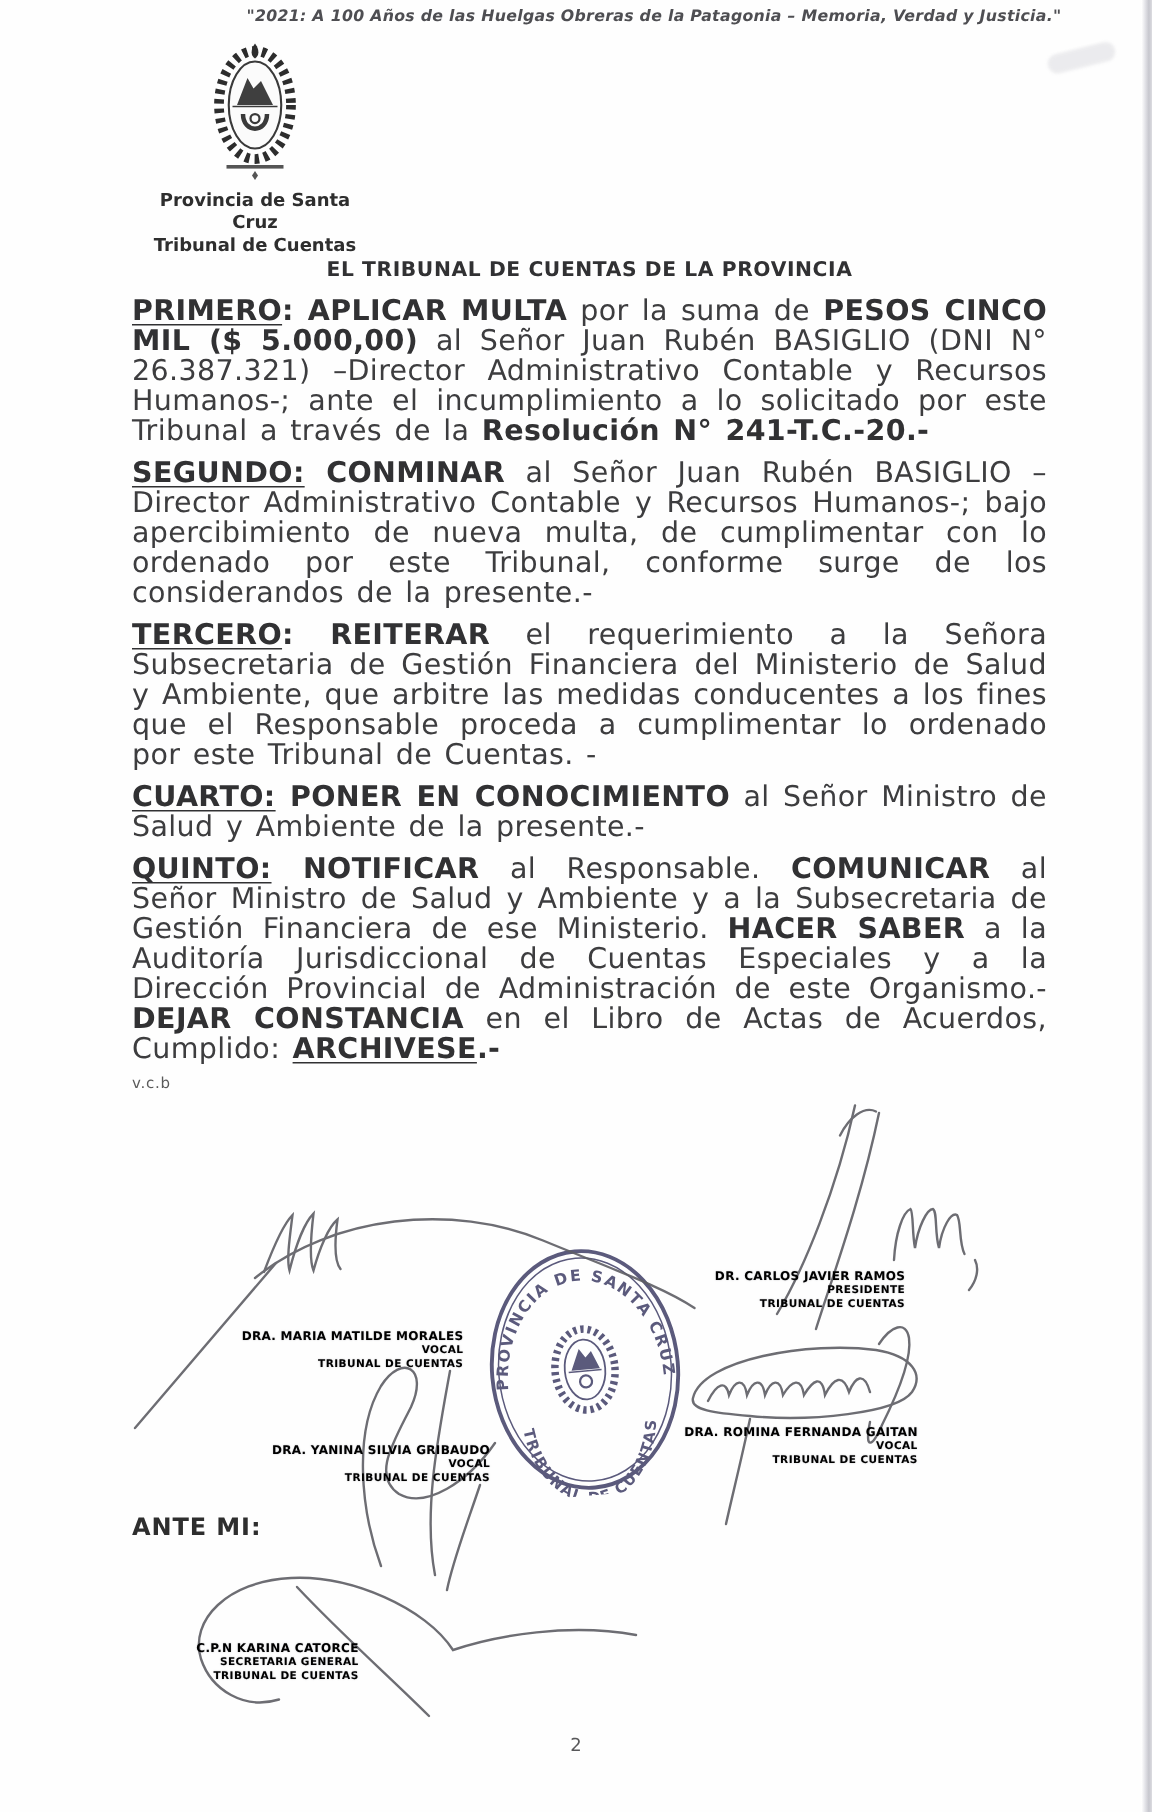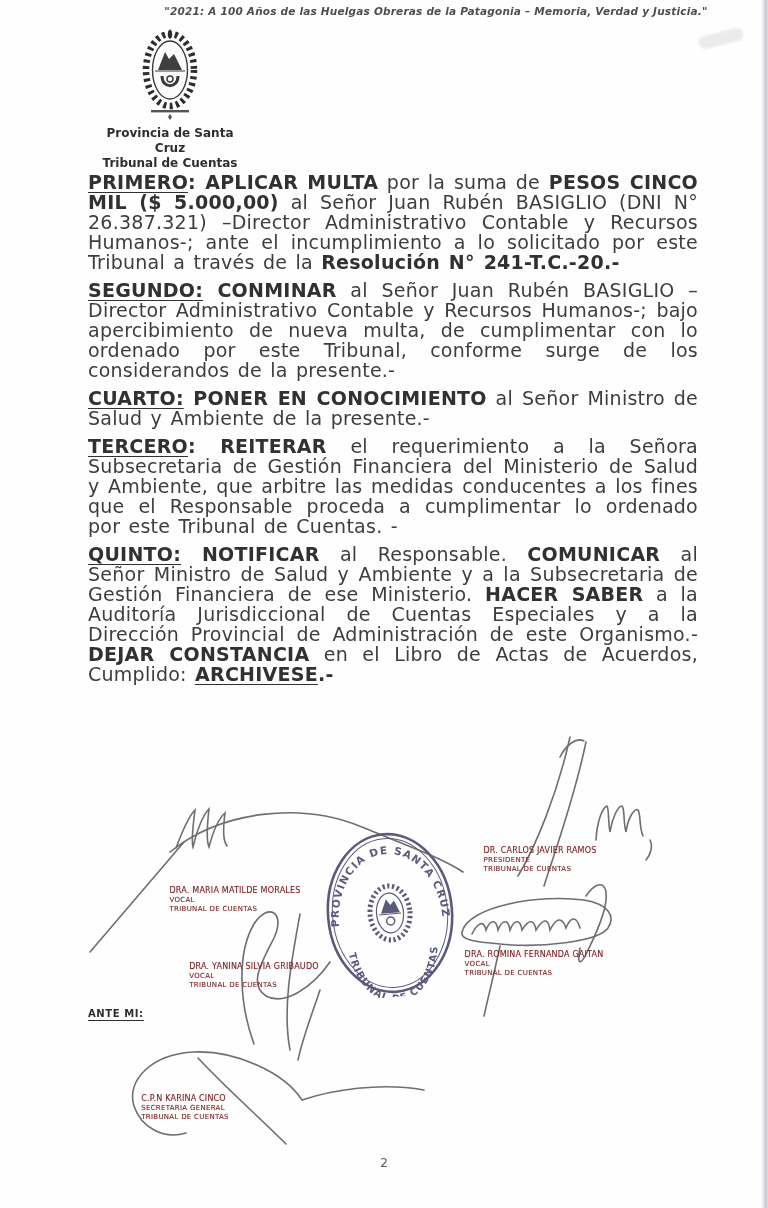--- a/index.html
+++ b/index.html
@@ -18,26 +18,26 @@
   .letterhead .lh-line{font-weight:bold;font-size:12px;line-height:15px;color:#2e2e2e;}
   .emblem{display:block;margin:0 auto 4px auto;}
   .content{position:absolute;top:172px;left:88px;width:610px;}
   .title{text-align:center;font-size:13.5px;font-weight:bold;letter-spacing:.4px;color:#2d2d2d;margin:0 0 9px 0;}
   .subtitle{text-align:center;font-size:13.5px;font-weight:bold;letter-spacing:.5px;color:#2d2d2d;margin:0 0 11px 0;}
   .para{margin:0 0 8px 0;font-size:19px;line-height:20px;text-align:justify;
     color:#3d3d3f;word-spacing:2px;letter-spacing:.25px;}
   .b{font-weight:bold;color:#313133;}
   .u{text-decoration:underline;text-underline-offset:3px;text-decoration-thickness:1.3px;}
   .initials{font-size:10px;color:#5a5a5a;margin-top:1px;letter-spacing:.5px;}
-  .sig-label{position:absolute;transform:translateX(-50%);text-align:left;
-    color:#7f1d1d;font-weight:normal;text-shadow:0 0 1px rgba(120,120,128,.55);white-space:nowrap;}
+  .sig-label{position:absolute;transform:translateX(-50%);text-align:right;
+    color:#000000;font-weight:bold;text-shadow:0 0 1px rgba(120,120,128,.55);white-space:nowrap;}
   .sig-name{font-size:8px;line-height:10px;letter-spacing:.2px;}
   .sig-role{font-size:7px;line-height:9px;letter-spacing:.3px;}
-  .ante-mi{position:absolute;left:88px;top:1008px;font-weight:bold;font-size:10px;
-    color:#2e2e2e;text-decoration:underline;text-underline-offset:3px;letter-spacing:.6px;}
+  .ante-mi{position:absolute;left:88px;top:1008px;font-weight:bold;font-size:16px;
+    color:#2e2e2e;text-underline-offset:3px;letter-spacing:.6px;}
   .page-number{position:absolute;top:1156px;left:0;width:768px;text-align:center;
     font-size:12px;color:#58585a;}
   .scribbles{position:absolute;left:0;top:0;pointer-events:none;}
   .stamp{position:absolute;left:323px;top:829px;transform:rotate(-5deg);opacity:.88;}
 </style>
 </head>
 <body>
 
 <div class="page">
 
@@ -56,25 +56,27 @@
       <path d="M21,50 C21,63 37,63 37,50" fill="none" stroke="#3a3a3a" stroke-width="3"></path>
       <circle cx="29" cy="53" r="3" fill="none" stroke="#3a3a3a" stroke-width="1.5"></circle>
       <rect x="10" y="84" width="38" height="2.4" fill="#555"></rect>
       <path d="M29,88 L31,91 L29,94 L27,91 Z" fill="#555"></path>
     </svg>
     <div class="lh-line">Provincia de Santa Cruz</div>
     <div class="lh-line">Tribunal de Cuentas</div>
   </div>
 
   <div class="content">
+    <div class="title"><span class="b">EL TRIBUNAL DE CUENTAS DE LA PROVINCIA</span></div>
     <p class="para"><span class="b u">PRIMERO</span><span class="b">: </span><span class="b">APLICAR MULTA</span><span> por la suma de </span><span class="b">PESOS CINCO MIL ($ 5.000,00)</span><span> al Señor Juan Rubén BASIGLIO (DNI N° 26.387.321) –Director Administrativo Contable y Recursos Humanos-; ante el incumplimiento a lo solicitado por este Tribunal a través de la </span><span class="b">Resolución N° 241-T.C.-20.-</span></p>
     <p class="para"><span class="b u">SEGUNDO:</span><span class="b"> </span><span class="b">CONMINAR</span><span> al Señor Juan Rubén BASIGLIO – Director Administrativo Contable y Recursos Humanos-; bajo apercibimiento de nueva multa, de cumplimentar con lo ordenado por este Tribunal, conforme surge de los considerandos de la presente.-</span></p>
+    <p class="para"><span class="b u">TERCERO</span><span class="b">: </span><span class="b">REITERAR</span><span> el requerimiento a la Señora Subsecretaria de Gestión Financiera del Ministerio de Salud y Ambiente, que arbitre las medidas conducentes a los fines que el Responsable proceda a cumplimentar lo ordenado por este Tribunal de Cuentas. -</span></p>
     <p class="para"><span class="b u">CUARTO:</span><span class="b"> </span><span class="b">PONER EN CONOCIMIENTO</span><span> al Señor Ministro de Salud y Ambiente de la presente.-</span></p>
-    <p class="para"><span class="b u">TERCERO</span><span class="b">: </span><span class="b">REITERAR</span><span> el requerimiento a la Señora Subsecretaria de Gestión Financiera del Ministerio de Salud y Ambiente, que arbitre las medidas conducentes a los fines que el Responsable proceda a cumplimentar lo ordenado por este Tribunal de Cuentas. -</span></p>
     <p class="para"><span class="b u">QUINTO:</span><span class="b"> </span><span class="b">NOTIFICAR</span><span> al Responsable. </span><span class="b">COMUNICAR</span><span> al Señor Ministro de Salud y Ambiente y a la Subsecretaria de Gestión Financiera de ese Ministerio. </span><span class="b">HACER SABER</span><span> a la Auditoría Jurisdiccional de Cuentas Especiales y a la Dirección Provincial de Administración de este Organismo.- </span><span class="b">DEJAR CONSTANCIA</span><span> en el Libro de Actas de Acuerdos, Cumplido: </span><span class="b u">ARCHIVESE</span><span class="b">.-</span></p>
+    <div class="initials">v.c.b</div>
   </div>
 
   <svg class="stamp" width="134" height="168" viewBox="0 0 134 168">
     <defs>
       <path id="stampTop" d="M16,106 A52,68 0 1 1 118,106"></path>
       <path id="stampBot" d="M24,94 A45,61 0 1 0 110,94"></path>
     </defs>
     <ellipse cx="67" cy="84" rx="62" ry="79" fill="none" stroke="#45446b" stroke-width="2.6"></ellipse>
     <ellipse cx="67" cy="84" rx="57.5" ry="74.5" fill="none" stroke="#45446b" stroke-width="1"></ellipse>
     <text font-family="DejaVu Sans, sans-serif" font-size="10.5" font-weight="bold" fill="#45446b" letter-spacing="1.2">
@@ -129,21 +131,21 @@
     <div class="sig-name">DR. CARLOS JAVIER RAMOS</div>
     <div class="sig-role">PRESIDENTE</div>
     <div class="sig-role">TRIBUNAL DE CUENTAS</div>
   </div>
   <div class="sig-label" style="left:534px;top:950px;">
     <div class="sig-name">DRA. ROMINA FERNANDA GAITAN</div>
     <div class="sig-role">VOCAL</div>
     <div class="sig-role">TRIBUNAL DE CUENTAS</div>
   </div>
   <div class="sig-label" style="left:185px;top:1094px;">
-    <div class="sig-name">C.P.N KARINA CINCO</div>
+    <div class="sig-name">C.P.N KARINA CATORCE</div>
     <div class="sig-role">SECRETARIA GENERAL</div>
     <div class="sig-role">TRIBUNAL DE CUENTAS</div>
   </div>
 
   <div class="ante-mi">ANTE MI:</div>
 
   <div class="page-number">2</div>
 
 </div>
 

